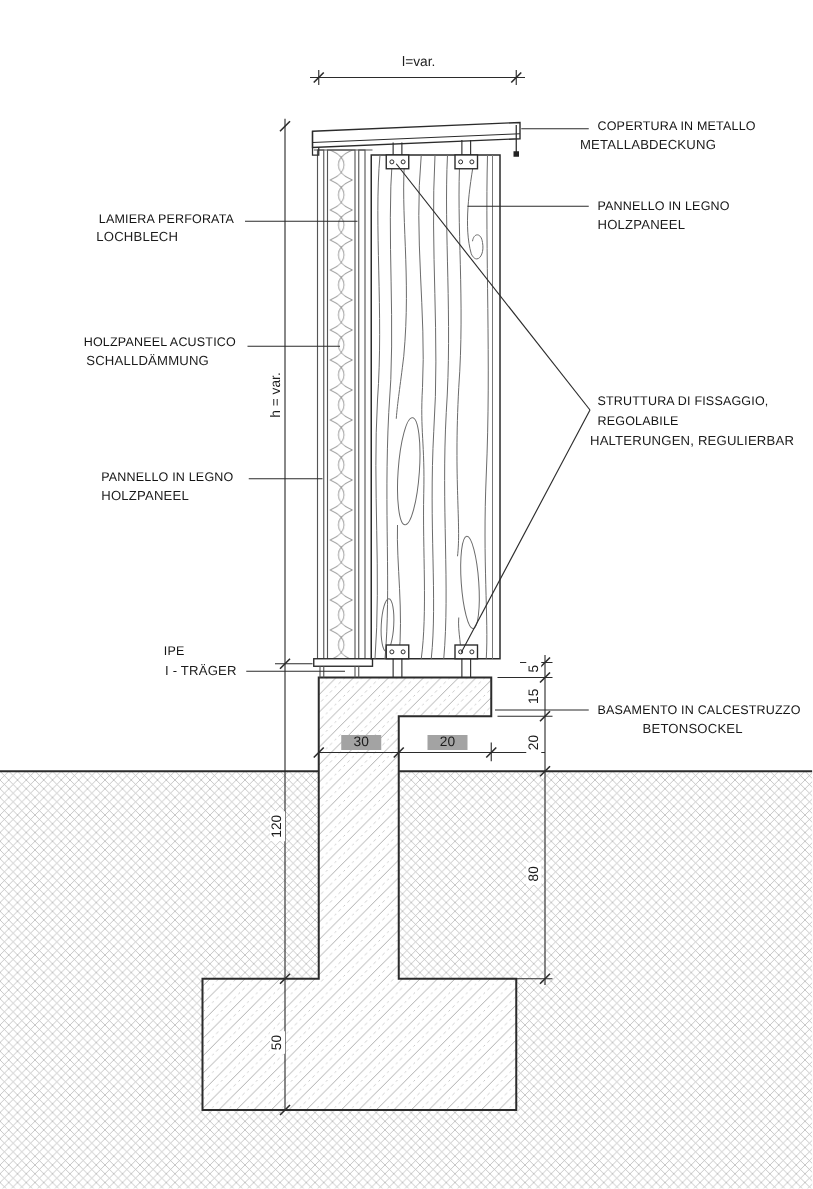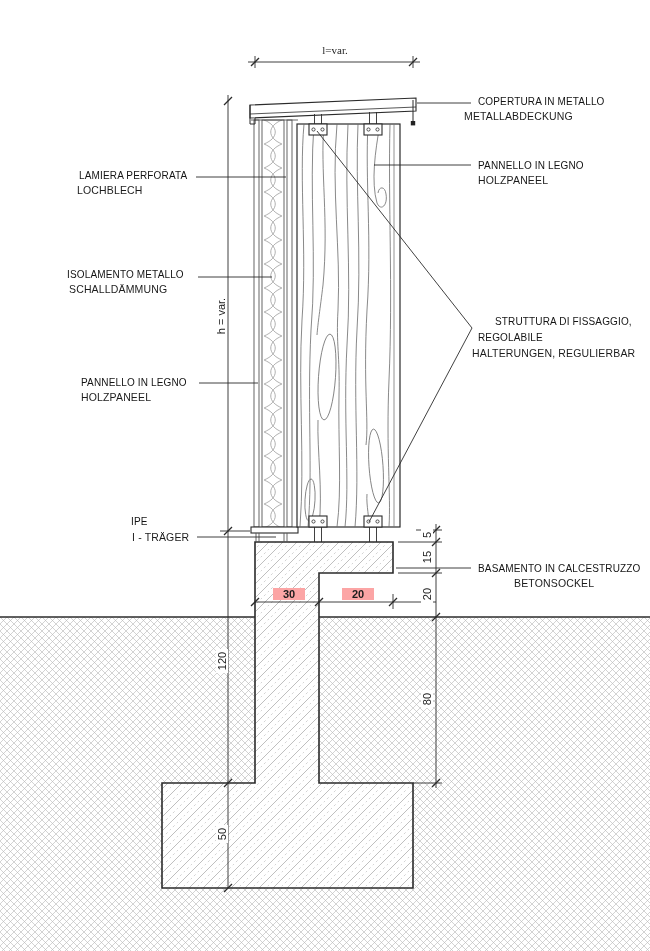--- a/index.html
+++ b/index.html
@@ -4,21 +4,21 @@
 <style>
   html,body{margin:0;padding:0;background:#fff;}
   .canvas{
     position:relative;width:650px;height:951px;background:#fff;overflow:hidden;
     font-family:"Liberation Sans",sans-serif;color:#161616;
   }
   .canvas svg{position:absolute;left:0;top:0;}
   .lbl{position:absolute;white-space:nowrap;font-size:10px;line-height:12px;letter-spacing:.15px;color:#141414;}
   .lbl.sub{font-size:10.5px;color:#1c1c1c;}
   .dim{position:absolute;white-space:nowrap;font-size:11px;color:#1c1c1c;text-align:center;}
-  .dim.halo{background:#fca5a5;padding:0 2px;font-weight:bold;}
+  .dim.halo{background:#a3a3a3;padding:0 2px;}
   .dim.vert{width:80px;transform:rotate(-90deg);transform-origin:center center;}
   .dim.vert span{background:#fff;padding:0 3px;}
 </style>
 </head>
 <body>
 
 <div class="canvas">
 
 <svg width="650" height="951" viewBox="0 0 650 951">
   <defs>
@@ -179,40 +179,40 @@
     </g>
   </g>
 </svg>
 
   <div class="lbl" style="left:478px;top:96px;">COPERTURA IN METALLO</div>
   <div class="lbl sub" style="left:464px;top:110px;">METALLABDECKUNG</div>
 
   <div class="lbl" style="left:478px;top:160px;">PANNELLO IN LEGNO</div>
   <div class="lbl sub" style="left:478px;top:174px;">HOLZPANEEL</div>
 
-  <div class="lbl" style="left:495px;top:316px;">STRUTTURA DI FISSAGGIO,</div>
+  <div class="lbl" style="left:478px;top:316px;">STRUTTURA DI FISSAGGIO,</div>
   <div class="lbl" style="left:478px;top:332px;">REGOLABILE</div>
   <div class="lbl sub" style="left:472px;top:347px;">HALTERUNGEN, REGULIERBAR</div>
 
   <div class="lbl" style="left:478px;top:563px;">BASAMENTO IN CALCESTRUZZO</div>
   <div class="lbl sub" style="left:478px;top:577px;margin-left:36px;">BETONSOCKEL</div>
 
   <div class="lbl" style="left:79px;top:170px;">LAMIERA PERFORATA</div>
   <div class="lbl sub" style="left:77px;top:184px;">LOCHBLECH</div>
 
-  <div class="lbl" style="left:67px;top:269px;">ISOLAMENTO METALLO</div>
+  <div class="lbl" style="left:67px;top:269px;">HOLZPANEEL ACUSTICO</div>
   <div class="lbl sub" style="left:69px;top:283px;">SCHALLDÄMMUNG</div>
 
   <div class="lbl" style="left:81px;top:377px;">PANNELLO IN LEGNO</div>
   <div class="lbl sub" style="left:81px;top:391px;">HOLZPANEEL</div>
 
   <div class="lbl" style="left:131px;top:516px;">IPE</div>
   <div class="lbl sub" style="left:132px;top:531px;">I - TRÄGER</div>
 
-  <div class="dim" style="left:305px;top:44px;width:60px;font-family:Liberation Serif, serif;">l=var.</div>
+  <div class="dim" style="left:305px;top:44px;width:60px;">l=var.</div>
 
   <div class="dim vert" style="left:181px;top:310px;"><span>h = var.</span></div>
   <div class="dim vert" style="left:182px;top:655px;"><span>120</span></div>
   <div class="dim vert" style="left:182px;top:828px;"><span>50</span></div>
 
   <div class="dim vert" style="left:387px;top:529px;"><span>5</span></div>
   <div class="dim vert" style="left:387px;top:551px;"><span>15</span></div>
   <div class="dim vert" style="left:387px;top:588px;"><span>20</span></div>
   <div class="dim vert" style="left:387px;top:693px;"><span>80</span></div>
 

